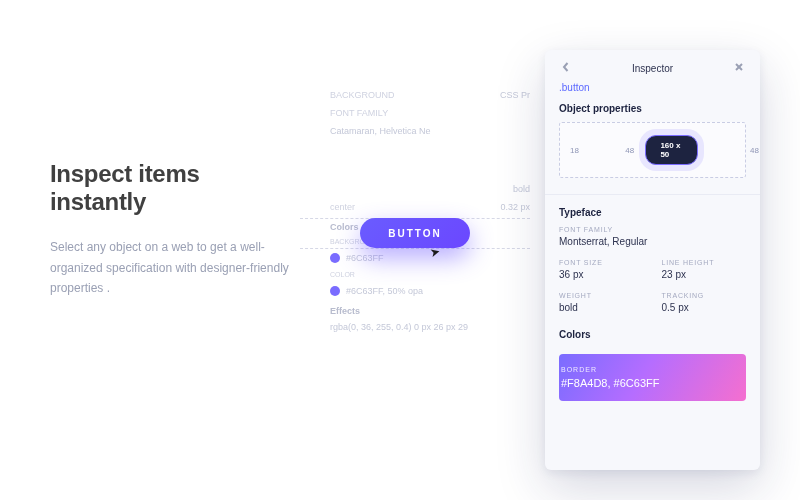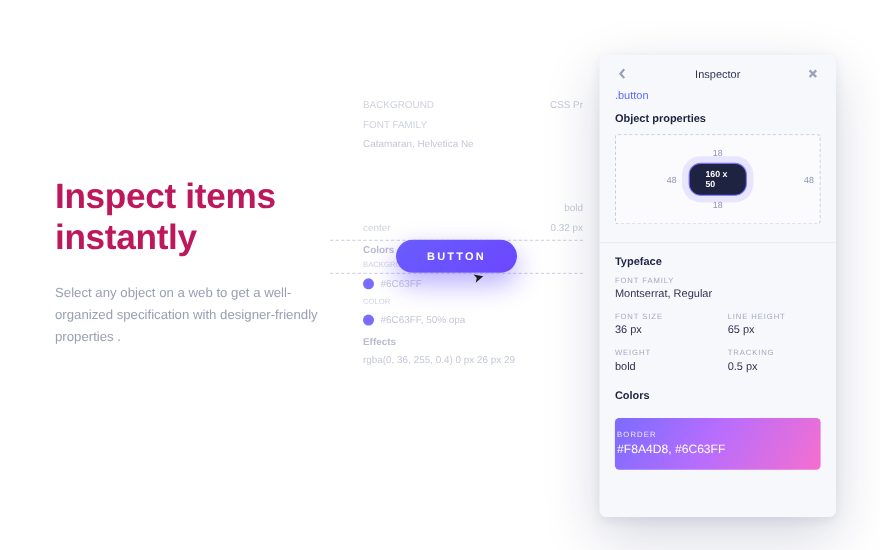--- a/index.html
+++ b/index.html
@@ -1,20 +1,20 @@
 <!DOCTYPE html>
 <html><head>
 <meta charset="utf-8">
 <style>
   * { box-sizing: border-box; margin: 0; padding: 0; }
   html, body { width: 800px; height: 500px; overflow: hidden; background: #fff; font-family: -apple-system, BlinkMacSystemFont, "Segoe UI", Helvetica, Arial, sans-serif; }
   .stage { position: relative; width: 800px; height: 500px; }
   
   .copy { position: absolute; left: 50px; top: 160px; width: 260px; }
-  .headline { font-size: 32px; font-weight: 700; line-height: 1.15; color: #be185d; letter-spacing: -0.3px; }
+  .headline { font-size: 24px; font-weight: 700; line-height: 1.15; color: #404040; letter-spacing: -0.3px; }
   .headline span { display: block; }
   .desc { margin-top: 22px; font-size: 12px; line-height: 1.7; color: #9aa0b4; }
   
   .canvas { position: absolute; left: 300px; top: 90px; width: 230px; height: 360px; text-align: center; }
   .guide-h { position: absolute; left: 0; right: 0; border-top: 1px dashed #d6d8e6; }
   .ghLine1 { top: 128px; }
   .ghLine2 { top: 158px; }
   .btn {
     position: absolute; left: 60px; top: 128px; width: 110px; height: 30px;
     border-radius: 16px;
@@ -41,21 +41,21 @@
   }
   .insp-header { display:flex; align-items:flex-end; justify-content:space-between; padding: 10px 14px 8px; }
   .insp-header .title { font-size: 10px; color: #2e3350; font-weight:500; flex:1; text-align:center; }
   .chev, .close { width:14px; height:14px; display:flex; align-items:center; justify-content:center; color:#9aa0b4; cursor:pointer; }
   .chev svg, .close svg { width:10px; height:10px; stroke:#9aa0b4; stroke-width:2; fill:none; }
   .selector { padding: 0 14px 8px; font-size: 10px; color:#5b68ff; font-weight:500; }
   .section-title { padding: 2px 14px 8px; font-size: 10px; color:#1d2340; font-weight:600; }
   .boxmodel-wrap { padding: 0 14px 12px; }
   .boxmodel {
     border:1px dashed #c9cde4; border-radius:3px; padding:12px 10px; position:relative;
-    display:flex; flex-direction:column; align-items:center; gap:4px;
+    display:flex; flex-direction:row; align-items:center; gap:4px;
     background:#fbfbfe;
   }
   .bm-top, .bm-bottom { font-size:8px; color:#8f96b6; }
   .bm-mid { display:flex; align-items:center; gap:10px; }
   .bm-side { font-size:8px; color:#8f96b6; width:16px; text-align:center;margin-left:41px; }
   .bm-core {
     background:#1d2340; color:#fff; font-size:8px; font-weight:700;
     padding:5px 14px; border-radius:11px;
     box-shadow: 0 0 0 6px rgba(118,108,255,0.14);
     border:1px solid #7a6cff;
@@ -175,21 +175,21 @@
       <div class="group-label">FONT FAMILY</div>
       <div class="group-value">Montserrat, Regular</div>
 
       <div class="two-col">
         <div>
           <div class="group-label">FONT SIZE</div>
           <div class="group-value">36 px</div>
         </div>
         <div>
           <div class="group-label">LINE HEIGHT</div>
-          <div class="group-value">65 px</div>
+          <div class="group-value">23 px</div>
         </div>
       </div>
 
       <div class="two-col">
         <div>
           <div class="group-label">WEIGHT</div>
           <div class="group-value">bold</div>
         </div>
         <div>
           <div class="group-label">TRACKING</div>

